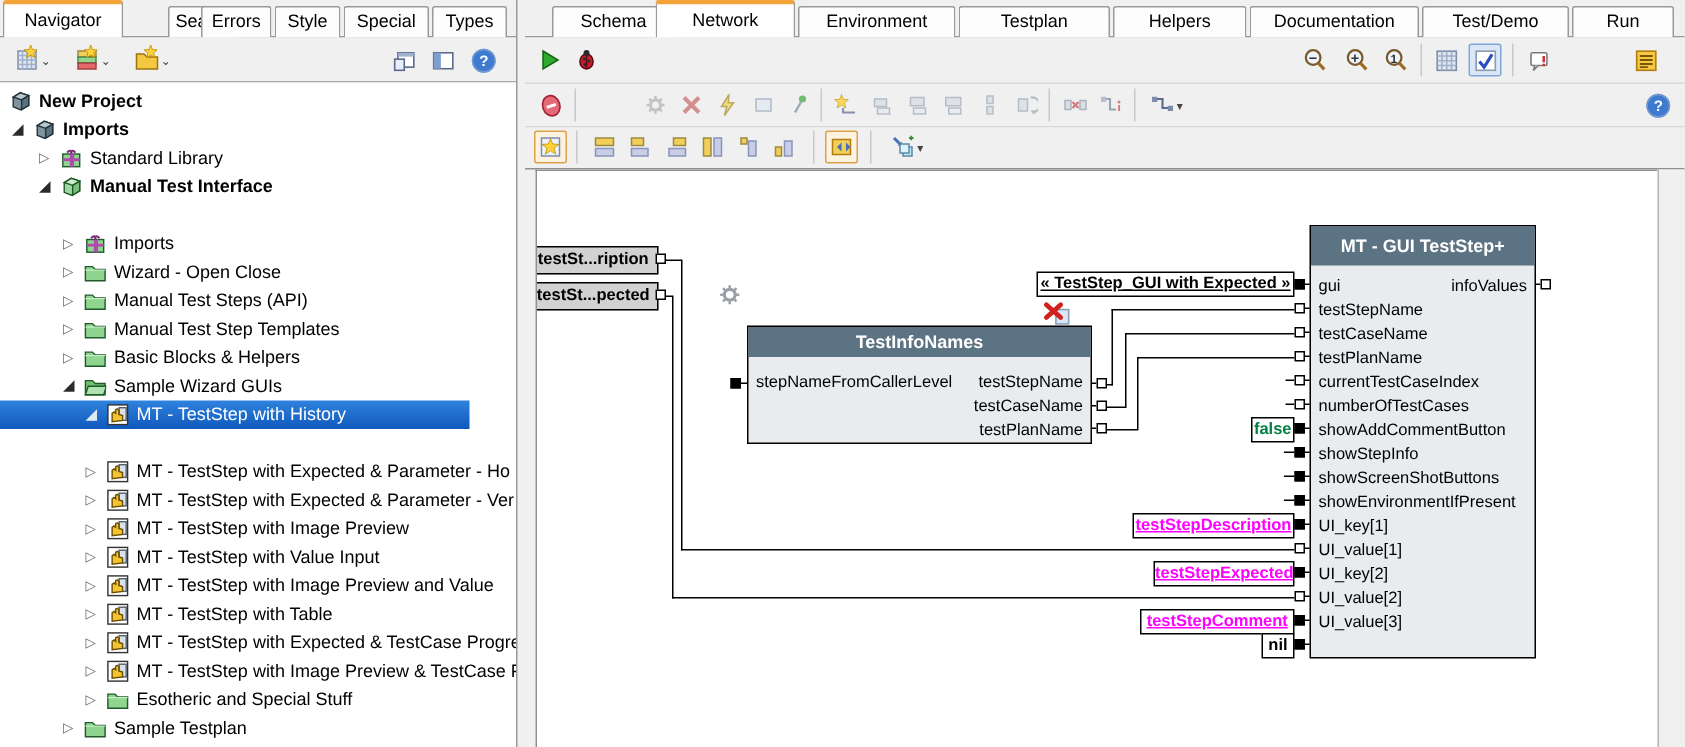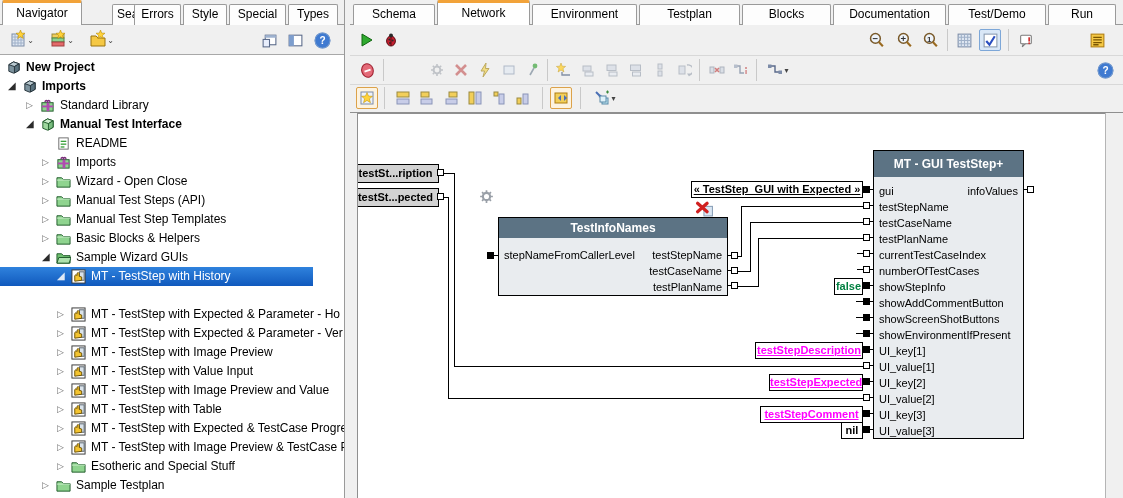--- a/index.html
+++ b/index.html
@@ -267,26 +267,20 @@
         </svg>
         <span class="lbl" style="left:60px">Standard Library</span>
       </div>
     <div class="trow bold" style="top:60px;">
         <span class="arrow exp" style="left:26px">◢</span>
         <svg class="tico" style="left:40px">
           <use href="#i-cube-green"></use>
         </svg>
         <span class="lbl" style="left:60px">Manual Test Interface</span>
       </div>
-    <div class="trow" style="top:79px;">
-        <svg class="tico" style="left:56px">
-          <use href="#i-doc"></use>
-        </svg>
-        <span class="lbl" style="left:76px">README</span>
-      </div>
     <div class="trow" style="top:98px;">
         <span class="arrow" style="left:42px">▷</span>
         <svg class="tico" style="left:56px">
           <use href="#i-gift"></use>
         </svg>
         <span class="lbl" style="left:76px">Imports</span>
       </div>
     <div class="trow" style="top:117px;">
         <span class="arrow" style="left:42px">▷</span>
         <svg class="tico" style="left:56px">
@@ -397,25 +391,25 @@
         <svg class="tico" style="left:56px">
           <use href="#i-folder"></use>
         </svg>
         <span class="lbl" style="left:76px">Sample Testplan</span>
       </div>
   </div>
 </div>
 
 <div id="right-panel">
   <div class="tabrow">
-    <div class="tab" style="left:3px; width:82px;">Schema</div>
+    <div class="tab" style="left:18px; width:82px;">Schema</div>
     <div class="tab active" style="left:87px; width:93px;">Network</div>
     <div class="tab" style="left:182px; width:105px;">Environment</div>
     <div class="tab" style="left:289px; width:101px;">Testplan</div>
-    <div class="tab" style="left:392px; width:89px;">Blocks</div>
+    <div class="tab" style="left:392px; width:89px;">Helpers</div>
     <div class="tab" style="left:483px; width:113px;">Documentation</div>
     <div class="tab" style="left:598px; width:98px;">Test/Demo</div>
     <div class="tab" style="left:698px; width:68px;">Run</div>
   </div>
 
   <div class="tbar" style="top:25px; height:31px; border-bottom:1px solid #d8d8d8;">
     <div class="ticon" style="left:6px; top:4px;">
         <svg width="16" height="16">
           <use href="#i-play"></use>
         </svg>
@@ -697,45 +691,42 @@
         <div class="brow">
             <span>testPlanName</span>
           </div>
         <div class="brow">
             <span>currentTestCaseIndex</span>
           </div>
         <div class="brow">
             <span>numberOfTestCases</span>
           </div>
         <div class="brow">
+            <span>showAddCommentButton</span>
+          </div>
+        <div class="brow">
             <span>showStepInfo</span>
           </div>
         <div class="brow">
-            <span>showAddCommentButton</span>
-          </div>
-        <div class="brow">
             <span>showScreenShotButtons</span>
           </div>
         <div class="brow">
             <span>showEnvironmentIfPresent</span>
           </div>
         <div class="brow">
             <span>UI_key[1]</span>
           </div>
         <div class="brow">
             <span>UI_value[1]</span>
           </div>
         <div class="brow">
             <span>UI_key[2]</span>
           </div>
         <div class="brow">
             <span>UI_value[2]</span>
-          </div>
-        <div class="brow">
-            <span>UI_key[3]</span>
           </div>
         <div class="brow">
             <span>UI_value[3]</span>
           </div>
       </div>
     </div>
 
     <div class="pin f" style="left:505px; top:72px;"></div>
     <div class="pin" style="left:505px; top:88px;"></div>
     <div class="pin" style="left:505px; top:104px;"></div>

